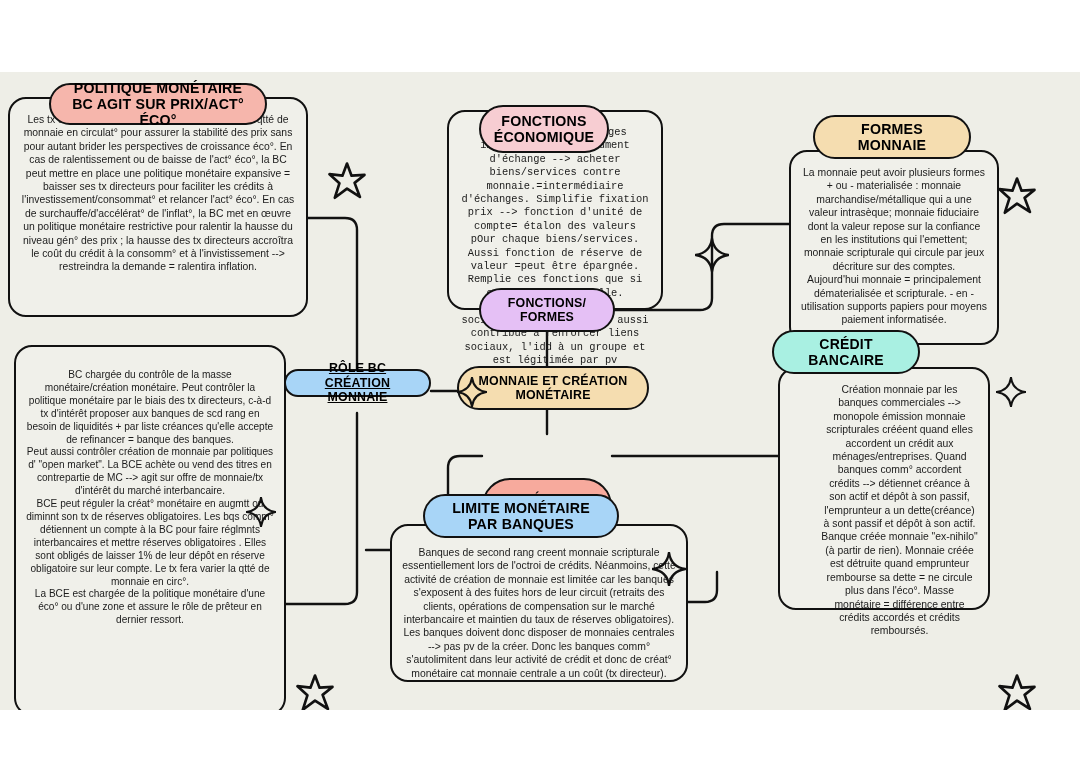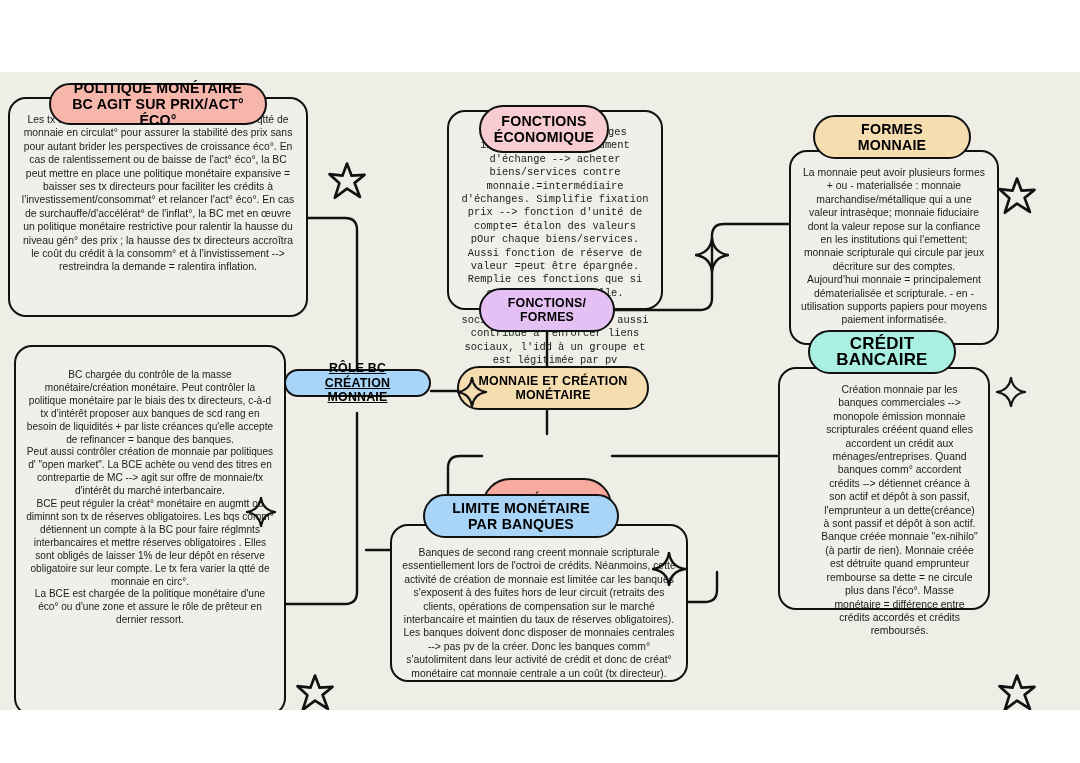--- a/index.html
+++ b/index.html
@@ -55,21 +55,21 @@
   #b-fonctions{left:447px; top:38px; width:216px; height:200px;font-family:Liberation Mono, monospace;}
   #p-fonctions{left:479px; top:6px;  width:130px; height:48px;  background:#f7cdd2; font-size:14.2px; line-height:16.5px;margin-top:27px;}
 
   #b-formes{left:789px; top:78px; width:210px; height:195px;}
   #p-formes{left:813px; top:43px; width:158px; height:44px;  background:#f5ddb0; font-size:14.2px; line-height:16px;justify-content:center;}
 
   #b-instruments{left:14px; top:273px; width:272px; height:371px;}
   #p-instruments{left:44px; top:253px; width:200px; height:44px; background:#f6c3cb; font-size:11.6px; line-height:13.5px;}
 
   #b-credit{left:778px; top:295px; width:212px; height:243px;padding-left:41px;}
-  #p-credit{left:808px; top:258px; width:148px; height:44px; background:#a9f0e2; font-size:17px; line-height:16px;}
+  #p-credit{left:772px; top:258px; width:148px; height:44px; background:#a9f0e2; font-size:14px; line-height:16px;}
 
   #b-limite{left:390px; top:452px; width:298px; height:158px;}
   #p-limite{left:423px; top:422px; width:196px; height:44px; background:#a8d5f7; font-size:14.2px; line-height:16px;}
 
   #p-role{left:284px; top:297px; width:147px; height:28px; background:#a8d5f7; font-size:12.4px; line-height:14.5px;text-decoration:underline;}
   #p-monnaie{left:457px; top:294px; width:192px; height:44px; background:#f6dcb1; font-size:12.4px; line-height:14.5px;}
   #p-fonctformes{left:479px; top:216px; width:136px; height:44px; background:#e5c0f5; font-size:12.4px; line-height:14.5px;}
   #p-creation{left:482px; top:362px; width:130px; height:56px; background:#f7aa9d; font-size:12.4px; line-height:14.5px;margin-top:44px;}
 </style>
 </head>

